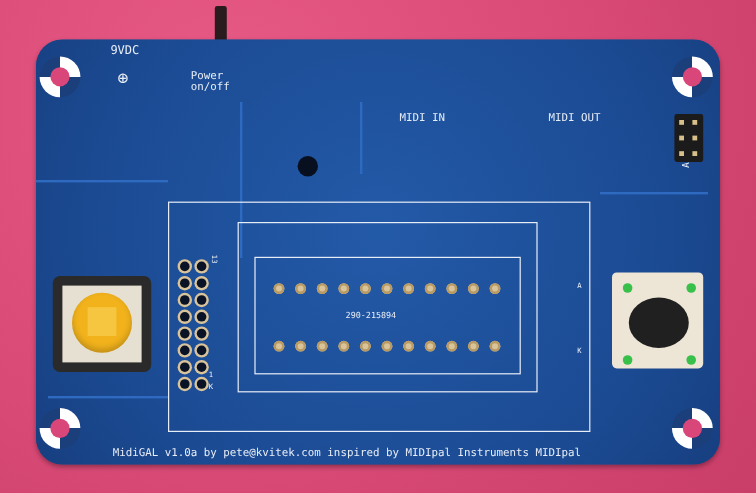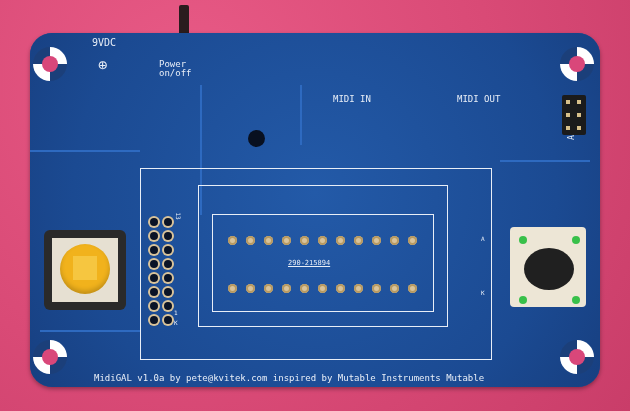--- a/index.html
+++ b/index.html
@@ -47,27 +47,27 @@
 
 <div class="dark-hole"></div>
 
 <div class="silk" style="left:92px;top:38px;font-size:10px;">9VDC</div>
 <div class="silk" style="left:98px;top:58px;font-size:15px;">⊕</div>
 <div class="silk" style="left:159px;top:60px;">Power</div>
 <div class="silk" style="left:159px;top:69px;">on/off</div>
 <div class="silk" style="left:333px;top:95px;">MIDI IN</div>
 <div class="silk" style="left:457px;top:95px;">MIDI OUT</div>
 <div class="silk" style="left:568px;top:140px;transform:rotate(-90deg);transform-origin:left top;font-size:8px;">AVR_ISP</div>
-<div class="silk" style="left:288px;top:260px;font-size:7px;text-decoration:underline;">290-215894</div>
+<div class="silk" style="left:288px;top:260px;font-size:7px;">290-215894</div>
 <div class="silk" style="left:174px;top:213px;font-size:6px;transform:rotate(90deg);">13</div>
 <div class="silk" style="left:174px;top:310px;font-size:6px;">1</div>
 <div class="silk" style="left:174px;top:320px;font-size:6px;">K</div>
 <div class="silk" style="left:481px;top:236px;font-size:6px;">A</div>
 <div class="silk" style="left:481px;top:290px;font-size:6px;">K</div>
-<div class="silk" style="left:94px;top:374px;font-size:9px;">MidiGAL v1.0a by pete@kvitek.com inspired by Mutable Instruments Mutable</div>
+<div class="silk" style="left:94px;top:374px;font-size:9px;">MidiGAL v1.0a by pete@kvitek.com inspired by MIDIpal Instruments MIDIpal</div>
 
 <div class="rect" style="left:140px;top:168px;width:350px;height:190px;"></div>
 <div class="rect" style="left:198px;top:185px;width:248px;height:140px;"></div>
 <div class="rect" style="left:212px;top:214px;width:220px;height:96px;"></div>
 
 <div>
   <div class="pad" style="left:228px;top:236px;"></div>
     <div class="pad" style="left:246px;top:236px;"></div>
     <div class="pad" style="left:264px;top:236px;"></div>
     <div class="pad" style="left:282px;top:236px;"></div>

